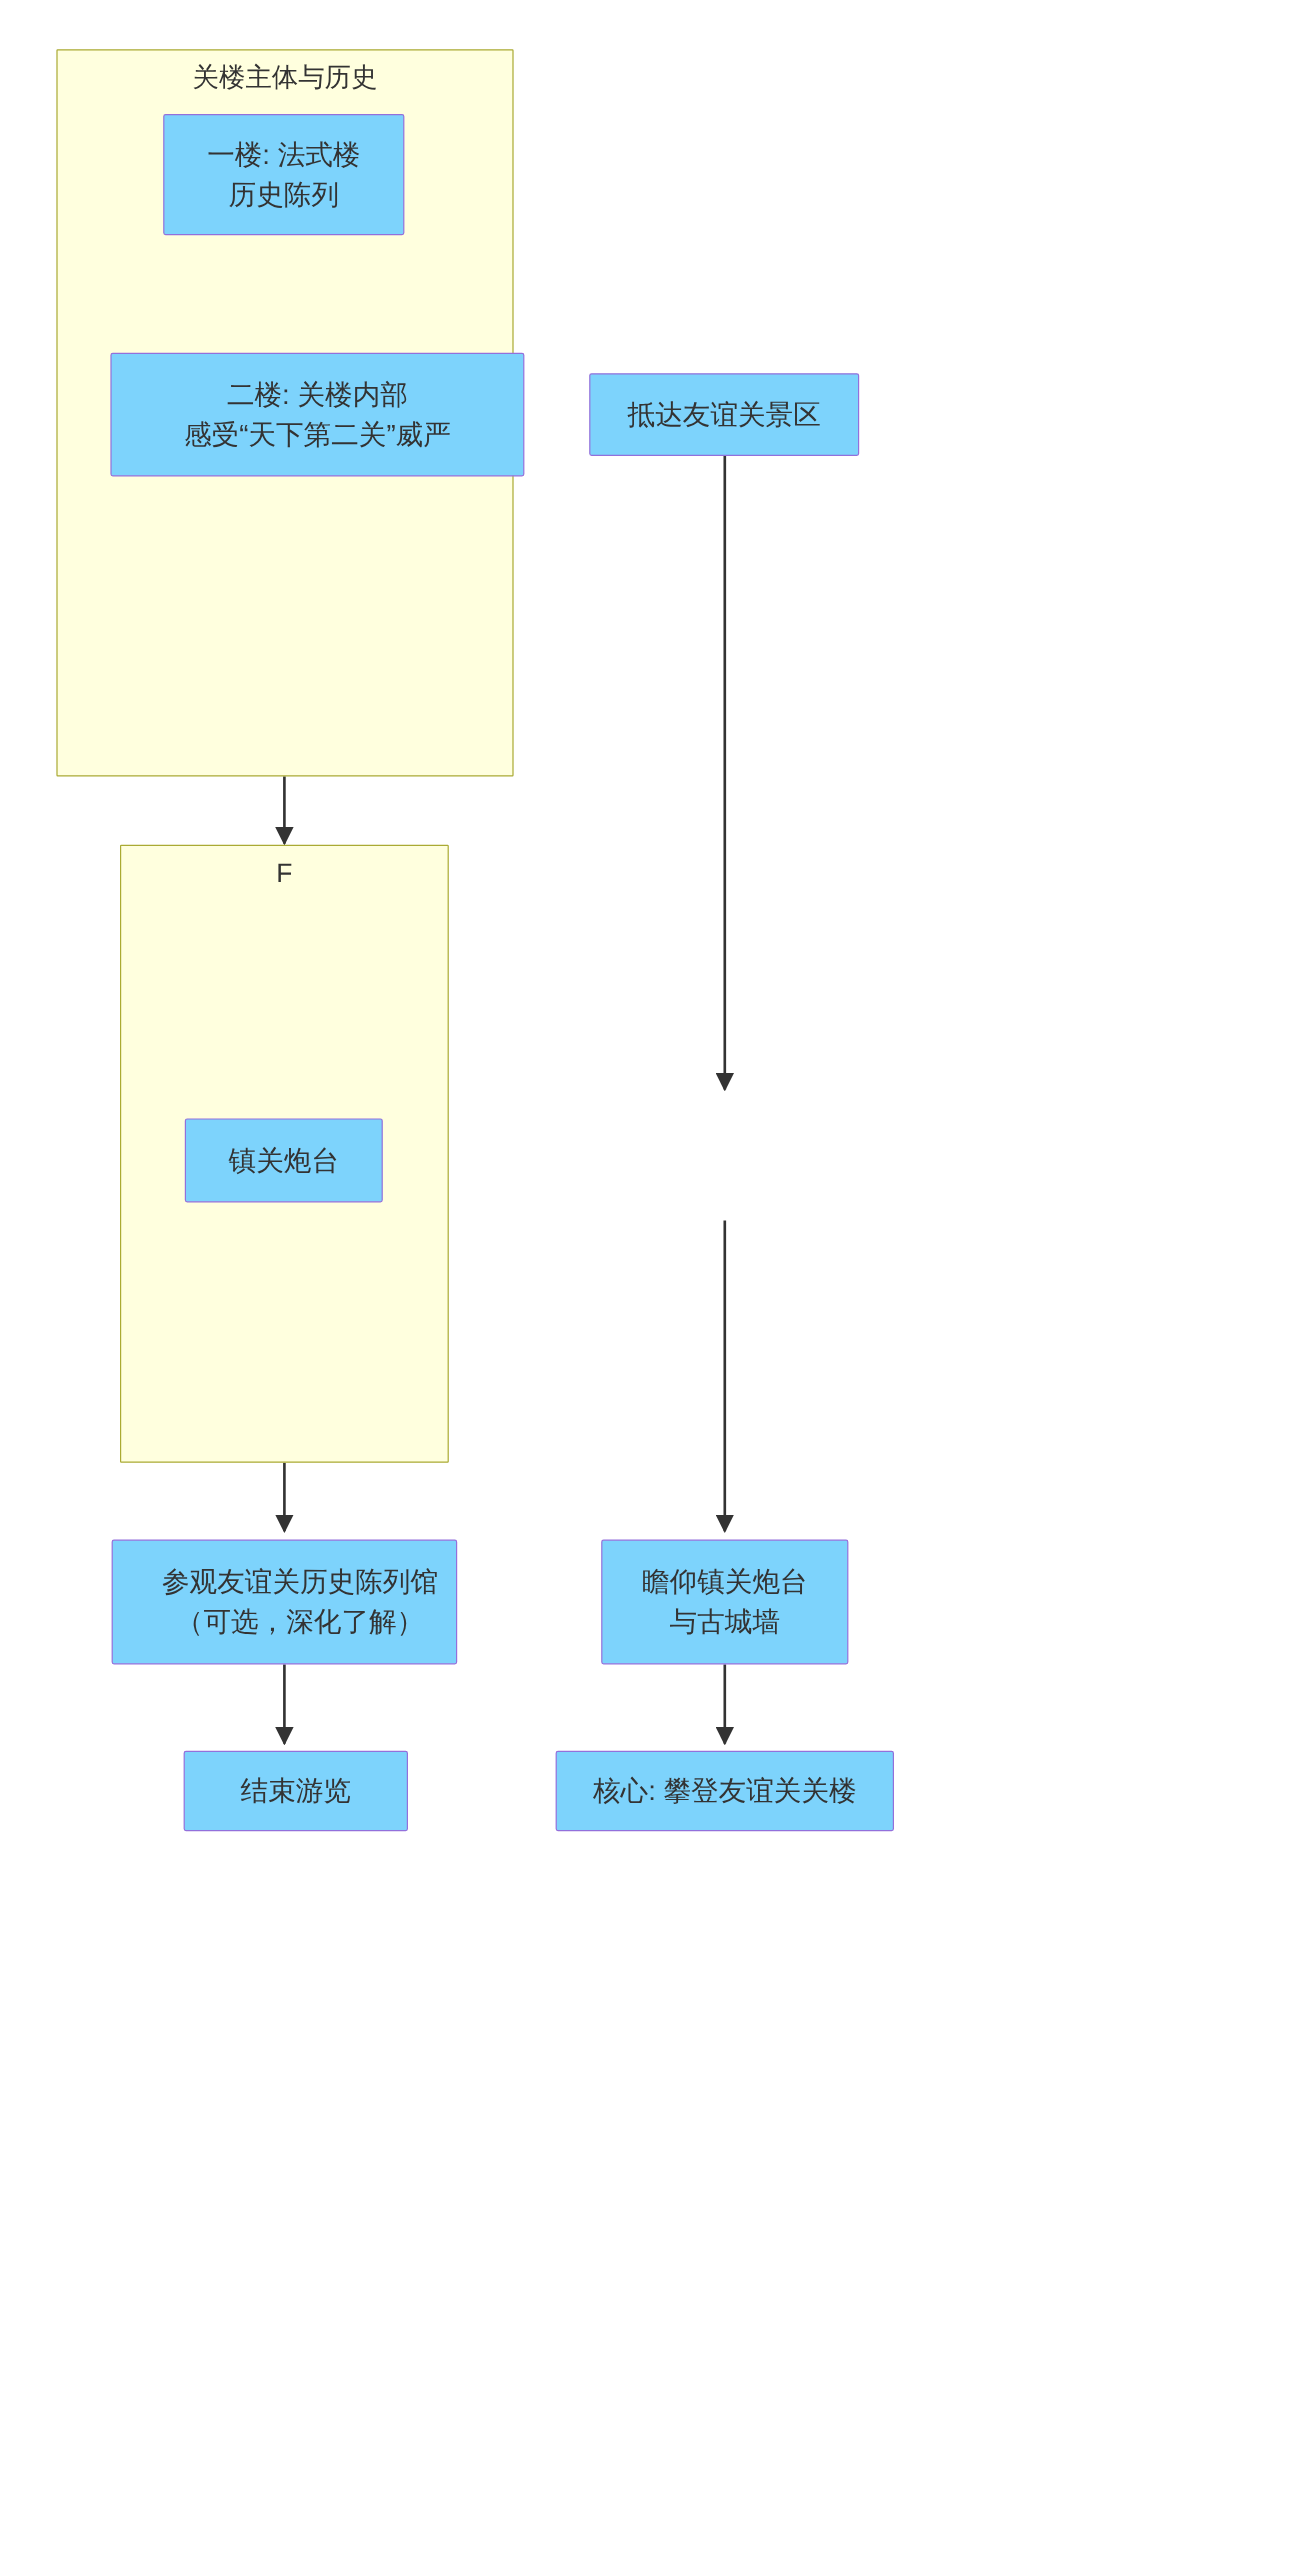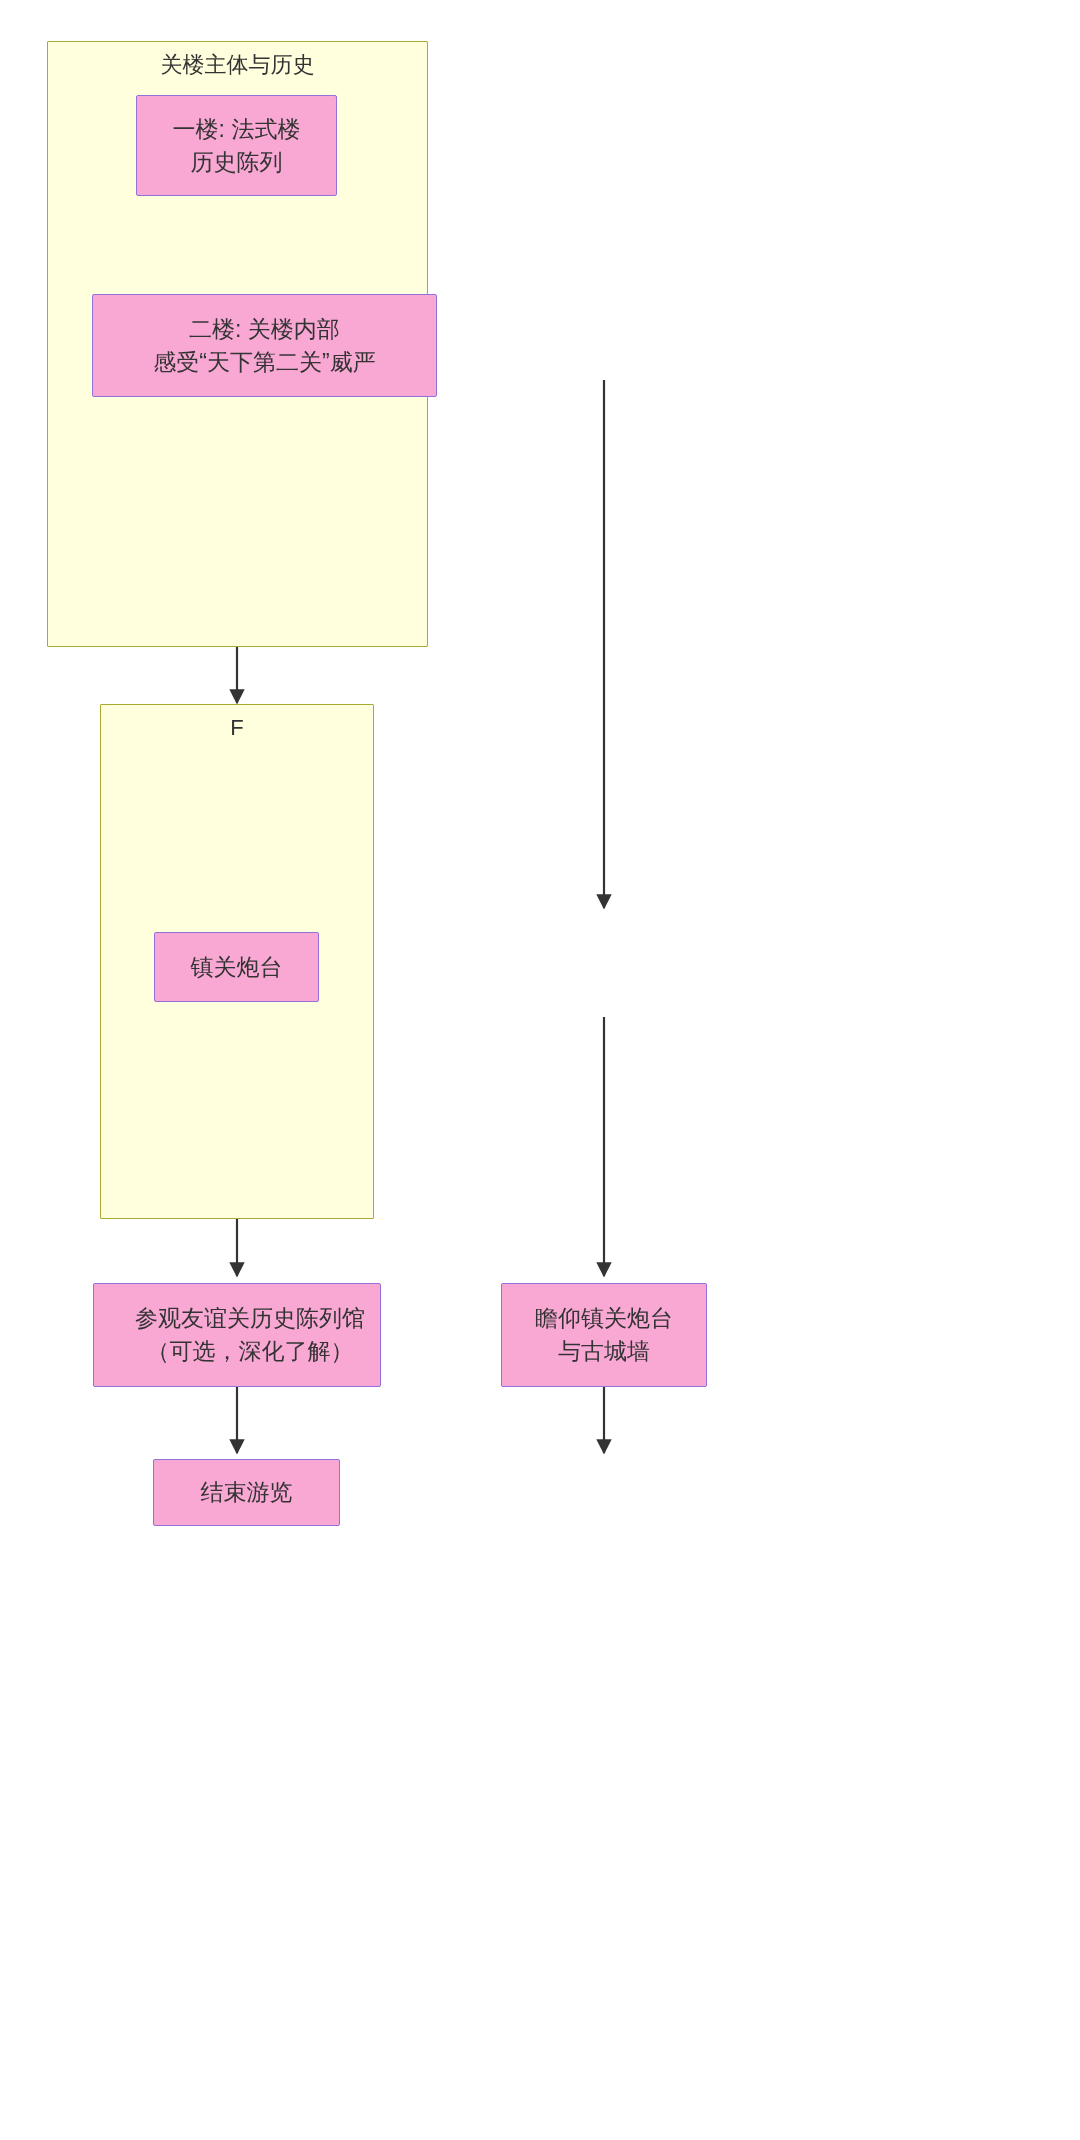--- a/index.html
+++ b/index.html
@@ -21,21 +21,21 @@
   .cluster-label{
     position:absolute;
     left:0;right:0;
     text-align:center;
     font-size:22px;
     color:#333333;
     line-height:1.2;
   }
   .node{
     position:absolute;
-    background:#f9a8d4;
+    background:#7dd3fc;
     border:1px solid #9370db;
     border-radius:2px;
     box-sizing:border-box;
     display:flex;
     align-items:center;
     justify-content:center;
     text-align:center;
     color:#333333;
     font-size:23px;
     line-height:1.42;
@@ -85,19 +85,21 @@
 
 
   <div class="node" style="left:154px;top:932px;width:165px;height:70px;">镇关炮台</div>
 
 
   <div class="node" style="left:93px;top:1283px;width:288px;height:104px;padding-left:36px;">参观友谊关历史陈列馆
 （可选，深化了解）</div>
 
   <div class="node" style="left:153px;top:1459px;width:187px;height:67px;">结束游览</div>
 
+  <div class="node" style="left:491px;top:311px;width:225px;height:69px;">抵达友谊关景区</div>
 
 
   <div class="node" style="left:501px;top:1283px;width:206px;height:104px;">瞻仰镇关炮台
 与古城墙</div>
 
+  <div class="node" style="left:463px;top:1459px;width:282px;height:67px;">核心: 攀登友谊关关楼</div>
 
 </div>
 
 </body></html>

